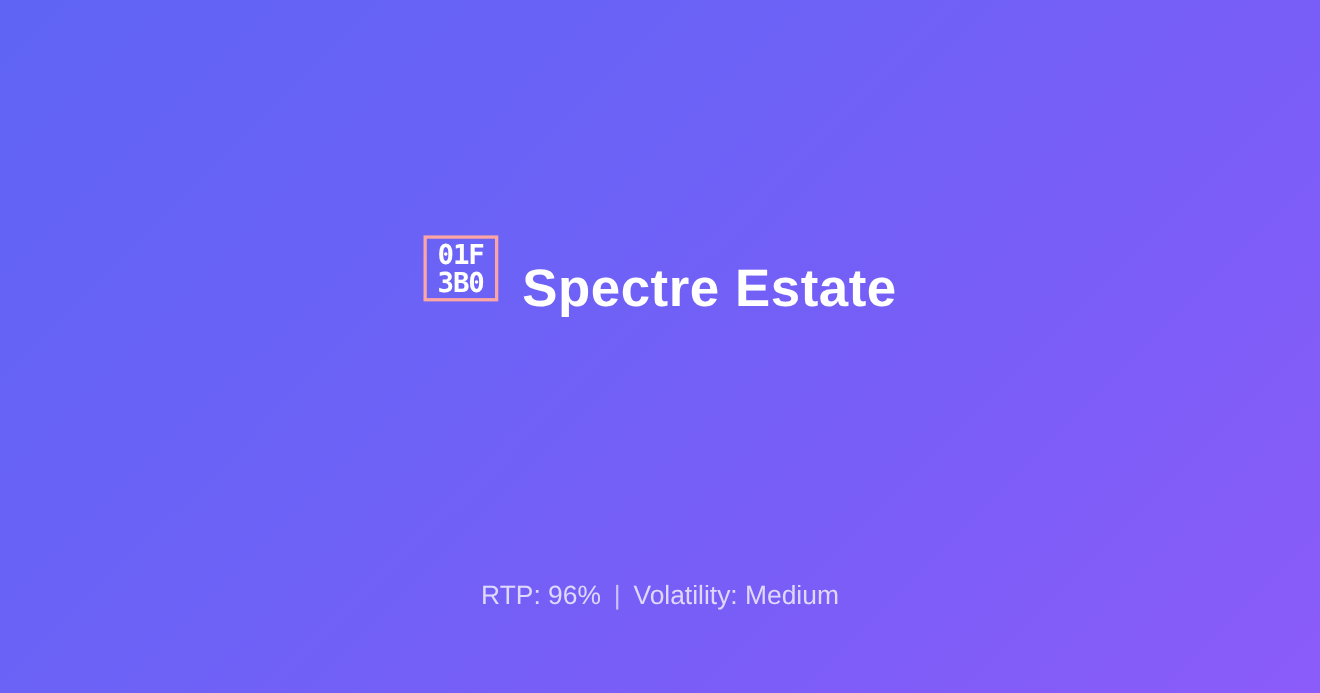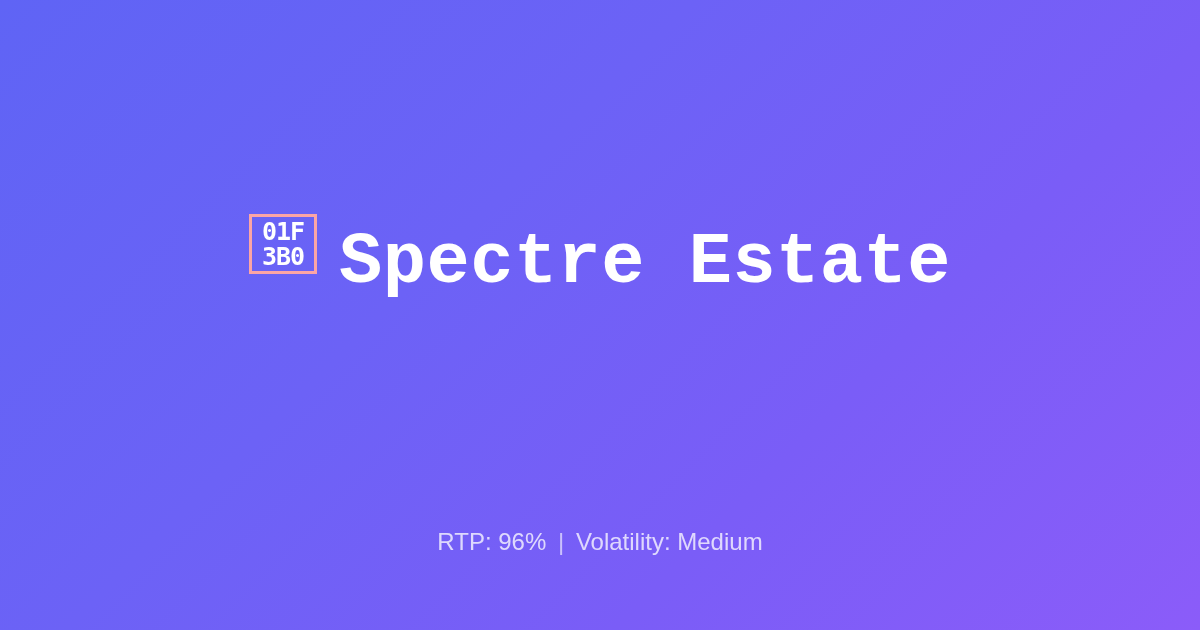--- a/index.html
+++ b/index.html
@@ -66,22 +66,22 @@
     font-size: 25px;
     font-weight: 700;
     letter-spacing: -1px;
     color: #FFFFFF;
     line-height: 25px;
     height: 25px;
     display: block;
   }
 
   .page-title {
-    font-family: Liberation Mono, monospace;
-    font-size: 72px;
+    font-family: Liberation Sans, sans-serif;
+    font-size: 48px;
     font-weight: 700;
     color: #FFFFFF;
     letter-spacing: 0.5px;
     line-height: 1.05;
     margin-top: 35px;
   }
 
   .page-subtitle {
     font-family: "DejaVu Serif", "Liberation Serif", serif;
     font-size: 38px;

